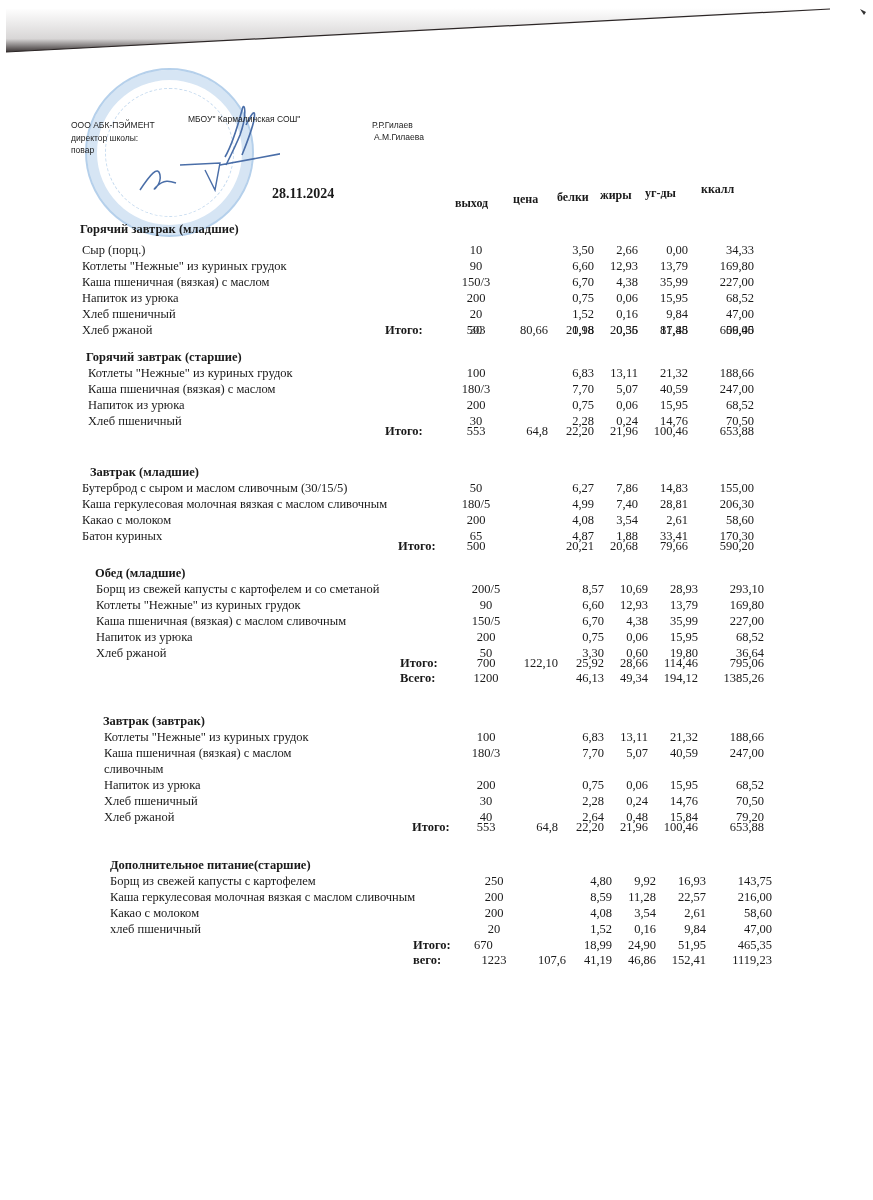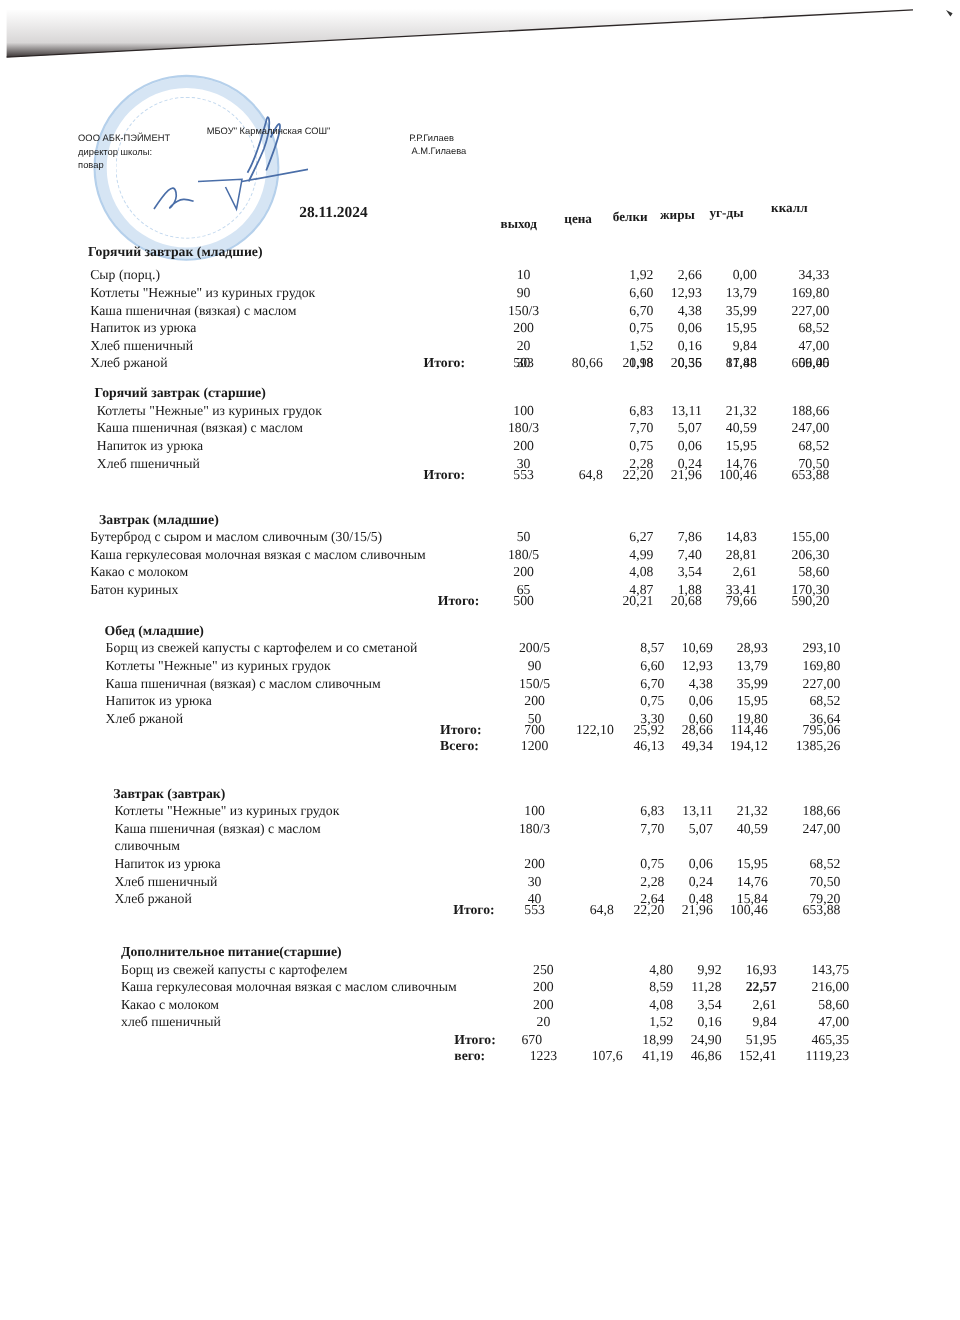--- a/index.html
+++ b/index.html
@@ -77,21 +77,21 @@
 <div class="colh" style="left:701px;top:182px">ккалл</div>
 
 <div id="sections">
     <div class="row title" style="top: 222px;">
       <span class="name" style="left: 80px;">Горячий завтрак (младшие)</span>
     </div>
     <div class="row" style="top: 243px;">
       <span class="name" style="left: 82px;">Сыр (порц.)</span>
       <span class="c" style="left: 456px; width: 40px; text-align: center;">10</span>
       <span class="c" style="right: 325px;"></span>
-      <span class="c" style="right: 279px;">1,92</span>
+      <span class="c" style="right: 279px;">3,50</span>
       <span class="c" style="right: 235px;">2,66</span>
       <span class="c" style="right: 185px;">0,00</span>
       <span class="c" style="right: 119px;">34,33</span>
     </div>
     <div class="row" style="top: 259px;">
       <span class="name" style="left: 82px;">Котлеты "Нежные" из куриных грудок</span>
       <span class="c" style="left: 456px; width: 40px; text-align: center;">90</span>
       <span class="c" style="right: 325px;"></span>
       <span class="c" style="right: 279px;">6,60</span>
       <span class="c" style="right: 235px;">12,93</span>
@@ -382,21 +382,21 @@
       <span class="c" style="right: 217px;">9,92</span>
       <span class="c" style="right: 167px;">16,93</span>
       <span class="c" style="right: 101px;">143,75</span>
     </div>
     <div class="row" style="top: 890px;">
       <span class="name" style="left: 110px;">Каша  геркулесовая  молочная вязкая с маслом сливочным</span>
       <span class="c" style="left: 474px; width: 40px; text-align: center;">200</span>
       <span class="c" style="right: 307px;"></span>
       <span class="c" style="right: 261px;">8,59</span>
       <span class="c" style="right: 217px;">11,28</span>
-      <span class="c" style="right: 167px; font-weight: bold;">22,57</span>
+      <span class="c" style="right: 167px;">22,57</span>
       <span class="c" style="right: 101px;">216,00</span>
     </div>
     <div class="row" style="top: 906px;">
       <span class="name" style="left: 110px;">Какао с молоком</span>
       <span class="c" style="left: 474px; width: 40px; text-align: center;">200</span>
       <span class="c" style="right: 307px;"></span>
       <span class="c" style="right: 261px;">4,08</span>
       <span class="c" style="right: 217px;">3,54</span>
       <span class="c" style="right: 167px;">2,61</span>
       <span class="c" style="right: 101px;">58,60</span>

